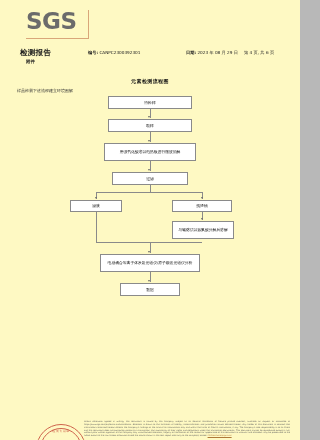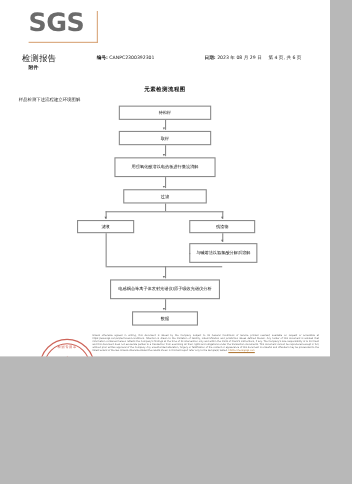--- a/index.html
+++ b/index.html
@@ -9,22 +9,22 @@
   }
   body {
     width: 300px;
     height: 440px;
     overflow: hidden;
     font-family: "DejaVu Sans", "Liberation Sans", sans-serif;
   }
   #page {
     position: relative;
     width: 300px;
-    height: 324px;
-    background: #ffffff;
+    height: 440px;
+    background: #fef9c3;
     box-sizing: border-box;
     overflow: hidden;
   }
 
   
   #header {
     position: absolute;
     left: 0; top: 0;
     width: 300px;
     height: 72px;
@@ -58,21 +58,21 @@
     top: 2px;
     width: 1px;
     height: 29px;
     background: #d9a679;
   }
   #report-title {
     position: absolute;
     left: 20px;
     top: 48px;
     font-size: 7.5px;
-    font-weight: normal;
+    font-weight: bold;
     color: #1a1a1a;
     letter-spacing: 0.3px;
   }
   #report-subtitle {
     position: absolute;
     left: 26px;
     top: 59px;
     font-size: 4.5px;
     font-weight: bold;
     color: #1a1a1a;

